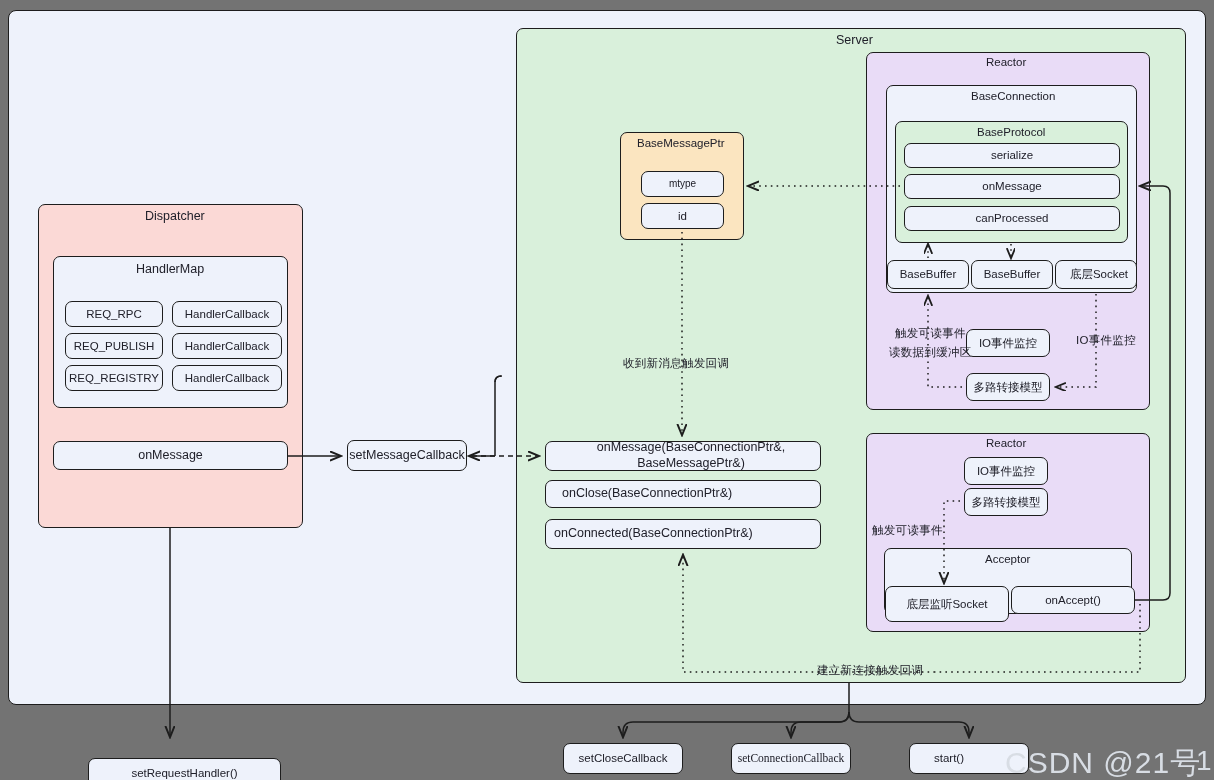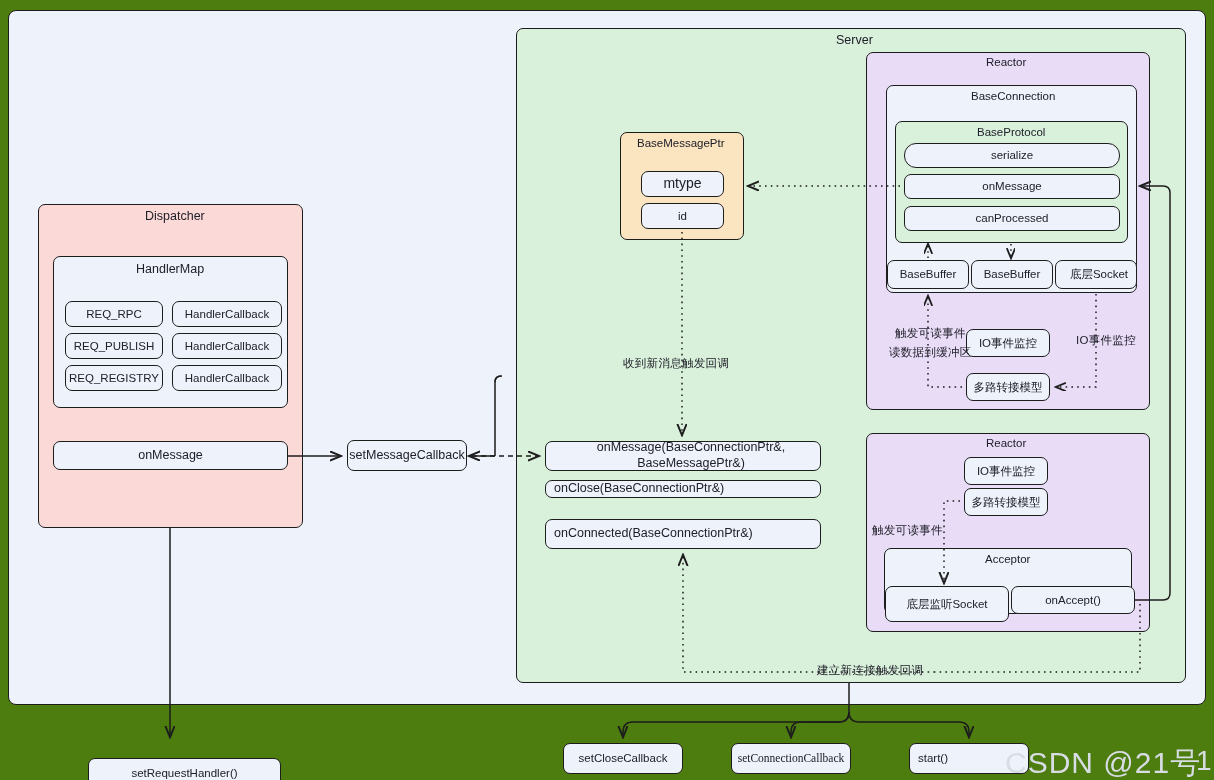--- a/index.html
+++ b/index.html
@@ -1,17 +1,17 @@
 <!DOCTYPE html>
 <html><head>
 <meta charset="utf-8">
 <style>
   html,body{margin:0;padding:0;background:#ffffff;}
   body{font-family:"Liberation Sans","DejaVu Sans",sans-serif;}
-  #stage{position:relative;width:1214px;height:780px;background:#4d7c0f;overflow:hidden;}
+  #stage{position:relative;width:1214px;height:780px;background:#737373;overflow:hidden;}
   .box{position:absolute;box-sizing:border-box;border:1.6px solid #1d1d1d;border-radius:7px;
        display:flex;align-items:center;justify-content:center;text-align:center;
        font-size:12.5px;color:#20202a;line-height:1.25;}
   .lbl{position:absolute;font-size:12.5px;color:#20202a;white-space:nowrap;}
   .lbl.cn{font-size:11.5px;letter-spacing:.3px;}
   .canvas{background:#eef2fb;border-radius:8px;border-width:1.7px;}
   .server{background:#d9f0db;}
   .reactor{background:#e9dcf7;}
   .dispatcher{background:#fbd9d6;}
   .plain{background:#eef2fb;}
@@ -44,40 +44,40 @@
   <div class="box plain" style="left:172px;top:333px;width:110px;height:26px;font-size:11.5px;">HandlerCallback</div>
 
   <div class="box plain" style="left:65px;top:365px;width:98px;height:26px;font-size:11.5px;">REQ_REGISTRY</div>
   <div class="box plain" style="left:172px;top:365px;width:110px;height:26px;font-size:11.5px;">HandlerCallback</div>
 
   <div class="box plain" style="left:53px;top:441px;width:235px;height:29px;">onMessage</div>
 
   <div class="box plain" style="left:347px;top:440px;width:120px;height:31px;">setMessageCallback</div>
 
   <div class="box plain" style="left:545px;top:441px;width:276px;height:30px;justify-content:flex-start;padding-left:16px;">onMessage(BaseConnectionPtr&amp;,  BaseMessagePtr&amp;)</div>
-  <div class="box plain" style="left:545px;top:480px;width:276px;height:18px;justify-content:flex-start;padding-left:8px;">onClose(BaseConnectionPtr&amp;)</div>
+  <div class="box plain" style="left:545px;top:480px;width:276px;height:28px;justify-content:flex-start;padding-left:16px;">onClose(BaseConnectionPtr&amp;)</div>
   <div class="box plain" style="left:545px;top:519px;width:276px;height:30px;justify-content:flex-start;padding-left:8px;">onConnected(BaseConnectionPtr&amp;)</div>
 
   <div class="lbl cn" style="left:623px;top:356px;">收到新消息触发回调</div>
 
   <div class="box msgptr" style="left:620px;top:132px;width:124px;height:108px;"></div>
   <div class="lbl" style="left:637px;top:137px;font-size:11.5px;">BaseMessagePtr</div>
-  <div class="box plain" style="left:641px;top:171px;width:83px;height:26px;font-size:14px;">mtype</div>
+  <div class="box plain" style="left:641px;top:171px;width:83px;height:26px;font-size:10px;">mtype</div>
   <div class="box plain" style="left:641px;top:203px;width:83px;height:26px;font-size:11.5px;">id</div>
 
   <div class="box reactor" style="left:866px;top:52px;width:284px;height:358px;"></div>
   <div class="lbl" style="left:986px;top:56px;font-size:11.5px;">Reactor</div>
 
   <div class="box plain" style="left:886px;top:85px;width:251px;height:208px;"></div>
   <div class="lbl" style="left:971px;top:90px;font-size:11.5px;">BaseConnection</div>
 
   <div class="box proto" style="left:895px;top:121px;width:233px;height:122px;"></div>
   <div class="lbl" style="left:977px;top:126px;font-size:11.5px;">BaseProtocol</div>
 
-  <div class="box plain" style="left:904px;top:143px;width:216px;height:25px;font-size:11.5px;border-radius:12px;">serialize</div>
+  <div class="box plain" style="left:904px;top:143px;width:216px;height:25px;font-size:11.5px;">serialize</div>
   <div class="box plain" style="left:904px;top:174px;width:216px;height:25px;font-size:11.5px;">onMessage</div>
   <div class="box plain" style="left:904px;top:206px;width:216px;height:25px;font-size:11.5px;">canProcessed</div>
 
   <div class="box plain" style="left:887px;top:260px;width:82px;height:29px;font-size:11.5px;">BaseBuffer</div>
   <div class="box plain" style="left:971px;top:260px;width:82px;height:29px;font-size:11.5px;">BaseBuffer</div>
   <div class="box plain" style="left:1055px;top:260px;width:82px;height:29px;font-size:11.5px;padding-left:6px;">底层Socket</div>
 
   <div class="box plain" style="left:966px;top:329px;width:84px;height:28px;font-size:11.5px;">IO事件监控</div>
   <div class="box plain" style="left:966px;top:373px;width:84px;height:28px;font-size:11.5px;">多路转接模型</div>
 
@@ -96,21 +96,21 @@
   <div class="box plain" style="left:884px;top:548px;width:248px;height:66px;"></div>
   <div class="lbl" style="left:985px;top:553px;font-size:11.5px;">Acceptor</div>
   <div class="box plain" style="left:885px;top:586px;width:124px;height:36px;font-size:11.5px;">底层监听Socket</div>
   <div class="box plain" style="left:1011px;top:586px;width:124px;height:28px;font-size:11.5px;">onAccept()</div>
 
   <div class="lbl cn" style="left:817px;top:663px;">建立新连接触发回调</div>
 
   <div class="box plain" style="left:88px;top:758px;width:193px;height:31px;font-size:11.5px;">setRequestHandler()</div>
   <div class="box plain" style="left:563px;top:743px;width:120px;height:31px;font-size:11.5px;">setCloseCallback</div>
   <div class="box plain" style="left:731px;top:743px;width:120px;height:31px;font-size:11.5px;font-family:Liberation Serif, serif;">setConnectionCallback</div>
-  <div class="box plain" style="left:909px;top:743px;width:120px;height:31px;font-size:11.5px;justify-content:flex-start;padding-left:8px;">start()</div>
+  <div class="box plain" style="left:909px;top:743px;width:120px;height:31px;font-size:11.5px;justify-content:flex-start;padding-left:24px;">start()</div>
 
   <div class="wm" style="left:1005px;top:743px;">CSDN @21号</div>
   <div class="wm2" style="left:1196px;top:745px;">1</div>
 
   <svg class="ov">
     <defs>
       <marker id="ah" markerWidth="9" markerHeight="9" refX="7.4" refY="3.1" orient="auto">
         <path d="M0,0 L7.6,3.1 L0,6.2" fill="none" stroke="#1d1d1d" stroke-width="1.3"></path>
       </marker>
       <marker id="ahs" markerWidth="8" markerHeight="8" refX="6.6" refY="2.8" orient="auto">

